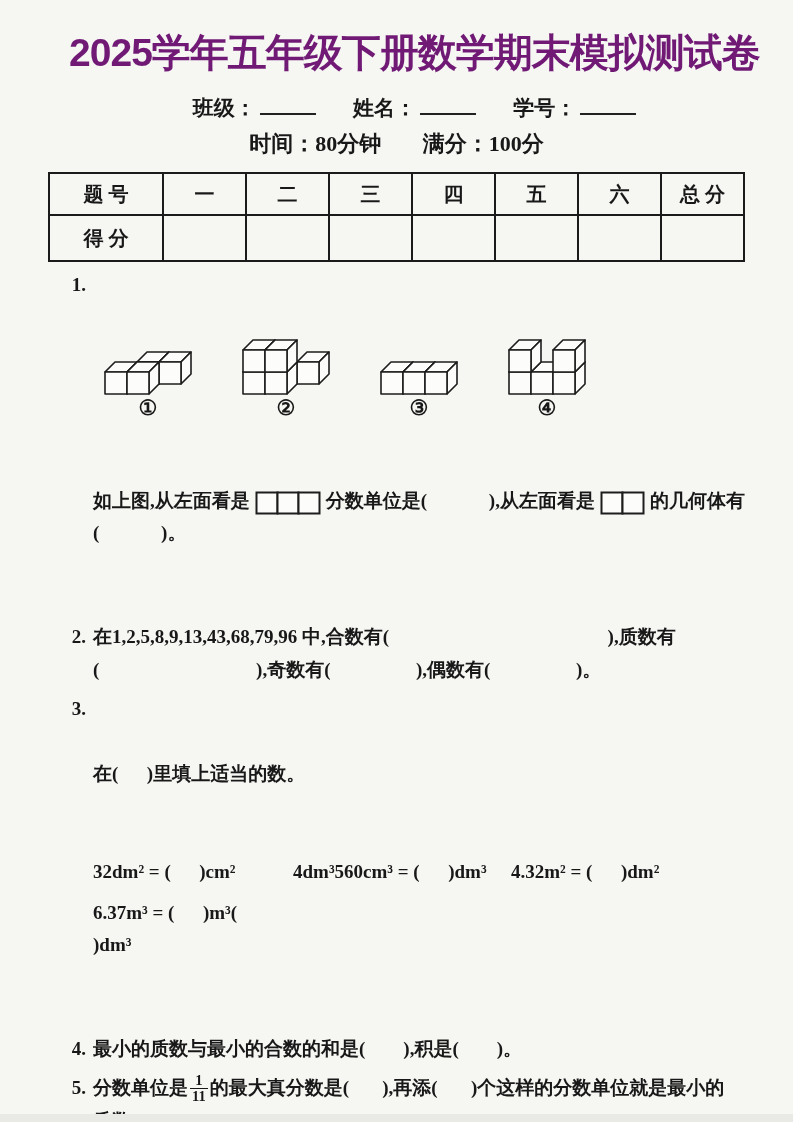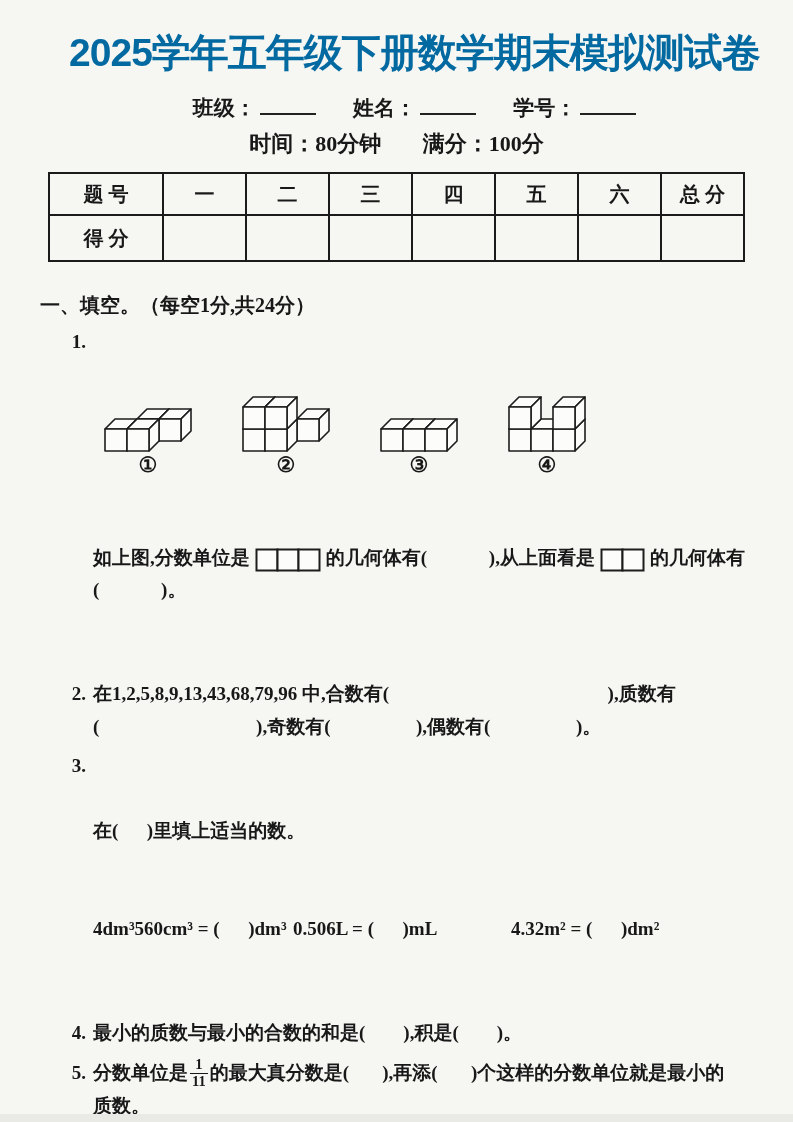--- a/index.html
+++ b/index.html
@@ -11,21 +11,21 @@
     position:relative;
     overflow:hidden;
   }
   .paper{padding-top:26px;}
   .title{
     text-align:center;
     font-family:"Liberation Sans","DejaVu Sans",sans-serif;
     font-weight:900;
     font-size:39px;
     letter-spacing:-1px;
-    color:#0369a1;
+    color:#701a75;
     margin-left:36px;
   }
   .fields{
     text-align:center;margin-top:14px;
     font-size:21px;font-weight:700;padding-left:40px;
   }
   .field{margin:0 14px;white-space:nowrap;}
   .blank-line{
     display:inline-block;width:56px;height:15px;
     border-bottom:2.5px solid #222;margin:0 4px;
@@ -127,21 +127,20 @@
       <td></td>
       <td></td>
       <td></td>
       <td></td>
       <td></td>
       <td></td>
     </tr>
   </tbody>
     </table>
 
-  <div class="section-heading">一、填空。（每空1分,共24分）</div>
 
   <div class="content">
 
     <div class="q">
       <div class="qnum">1.</div>
       <div class="qbody">
         <div class="figures-row">
           <div class="figure">
             <span class="cubefig">
                 <svg width="90" height="46">
@@ -215,46 +214,47 @@
                   <polygon fill="#fcfcfa" stroke="#1d1d1d" stroke-width="1.6" stroke-linejoin="round" points="24,12 34,2 34,24 24,34"></polygon>
                   <rect fill="#fcfcfa" stroke="#1d1d1d" stroke-width="1.6" stroke-linejoin="round" x="2" y="12" width="22" height="22"></rect>
                   <polygon fill="#fcfcfa" stroke="#1d1d1d" stroke-width="1.6" stroke-linejoin="round" points="46,12 56,2 78,2 68,12"></polygon>
                   <polygon fill="#fcfcfa" stroke="#1d1d1d" stroke-width="1.6" stroke-linejoin="round" points="68,12 78,2 78,24 68,34"></polygon>
                   <rect fill="#fcfcfa" stroke="#1d1d1d" stroke-width="1.6" stroke-linejoin="round" x="46" y="12" width="22" height="22"></rect>
                 </svg>
               </span>
             <span class="figure-label">④</span>
           </div>
         </div>
-        <div><span>如上图,分数单位是</span><span class="gridshape"><svg width="66" height="24">
+        <div><span>如上图,从左面看是</span><span class="gridshape"><svg width="66" height="24">
                 <rect x="1.5" y="1.5" width="21" height="21" fill="#fcfcfa" stroke="#1d1d1d" stroke-width="2"></rect>
                 <rect x="22.5" y="1.5" width="21" height="21" fill="#fcfcfa" stroke="#1d1d1d" stroke-width="2"></rect>
                 <rect x="43.5" y="1.5" width="21" height="21" fill="#fcfcfa" stroke="#1d1d1d" stroke-width="2"></rect>
-              </svg></span><span>的几何体有(             ),从上面看是</span><span class="gridshape"><svg width="45" height="24">
+              </svg></span><span>分数单位是(             ),从左面看是</span><span class="gridshape"><svg width="45" height="24">
                 <rect x="1.5" y="1.5" width="21" height="21" fill="#fcfcfa" stroke="#1d1d1d" stroke-width="2"></rect>
                 <rect x="22.5" y="1.5" width="21" height="21" fill="#fcfcfa" stroke="#1d1d1d" stroke-width="2"></rect>
               </svg></span><span>的几何体有
 (             )。</span></div>
       </div>
     </div>
 
     <div class="q">
       <div class="qnum">2.</div>
       <div class="qbody">在1,2,5,8,9,13,43,68,79,96 中,合数有(                                              ),质数有
 (                                 ),奇数有(                  ),偶数有(                  )。</div>
     </div>
 
     <div class="q">
       <div class="qnum">3.</div>
       <div class="qbody">
         <div>在(      )里填上适当的数。</div>
         <div class="conv-grid">
+          <span class="conv-item">32dm² = (      )cm²</span>
           <span class="conv-item">4dm³560cm³ = (      )dm³</span>
-          <span class="conv-item">0.506L = (      )mL</span>
           <span class="conv-item">4.32m² = (      )dm²</span>
+          <span class="conv-item">6.37m³ = (      )m³(      )dm³</span>
         </div>
       </div>
     </div>
 
     <div class="q">
       <div class="qnum">4.</div>
       <div class="qbody">最小的质数与最小的合数的和是(        ),积是(        )。</div>
     </div>
 
     <div class="q">

